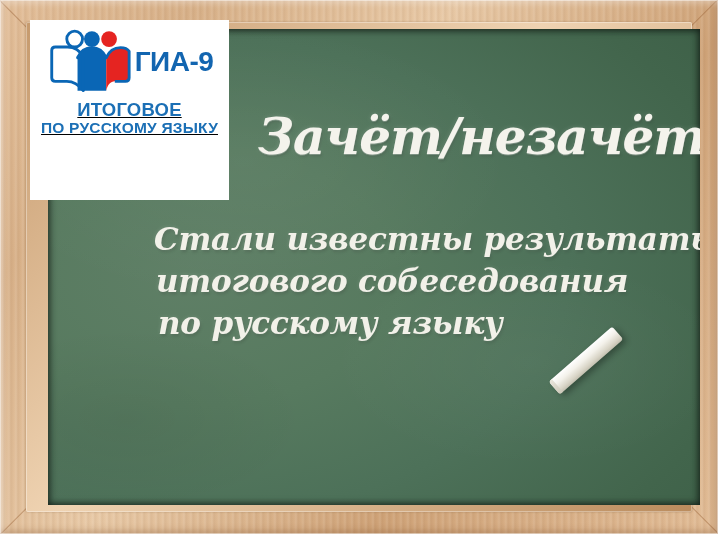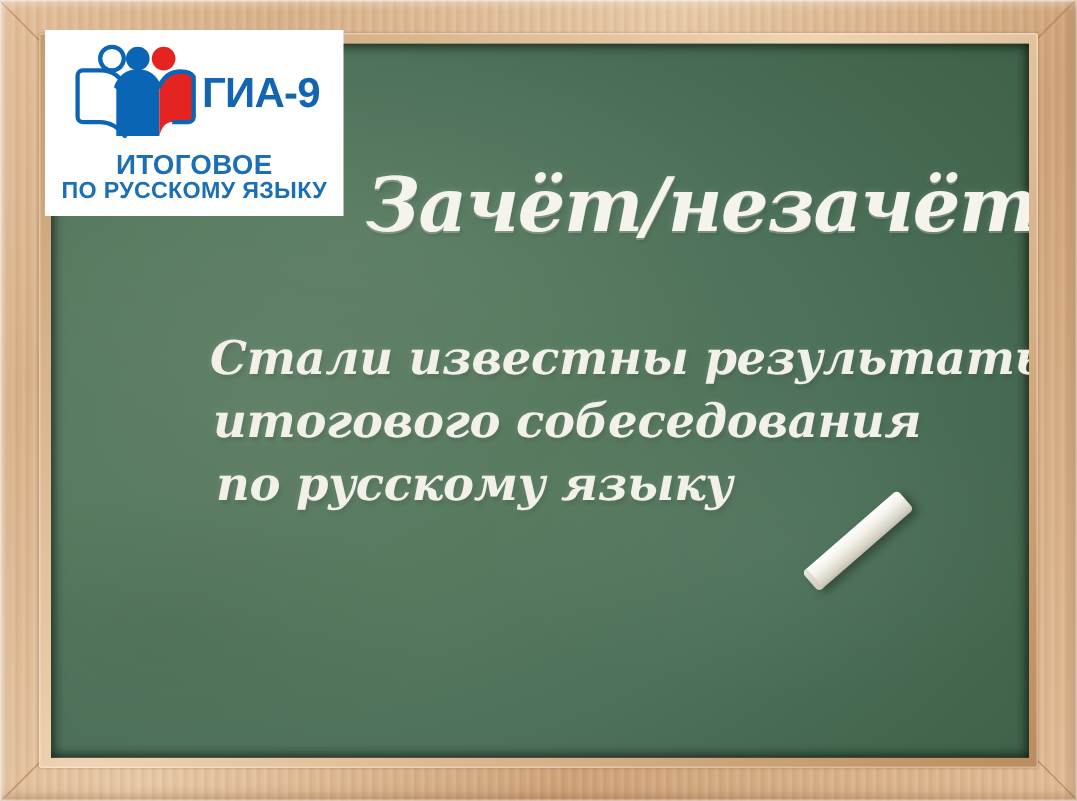--- a/index.html
+++ b/index.html
@@ -66,21 +66,21 @@
     border-radius: 2px;
     background: linear-gradient(135deg, #c69a6d, #efd3b2 45%, #bb8c5d);
     box-shadow:
       inset 0 0 0 1px rgba(255,255,255,0.35),
       0 0 2px rgba(90,55,22,0.35);
   }
 
   
   .slate {
     position: absolute;
-    left: 34px; top: 29px;
+    left: 48px; top: 29px;
     width: 652px; height: 476px;
     background:
       radial-gradient(120% 105% at 22% 52%,
         #5f7f66 0%,
         #577a5f 26%,
         #4d7159 48%,
         #42654c 72%,
         #385a43 100%);
     box-shadow:
       inset 0 2px 7px rgba(0,0,0,0.35),
@@ -99,21 +99,21 @@
       radial-gradient(45% 32% at 74% 70%, rgba(255,255,255,0.035), rgba(255,255,255,0) 70%),
       radial-gradient(40% 28% at 12% 82%, rgba(0,0,0,0.05), rgba(0,0,0,0) 70%);
     pointer-events: none;
   }
 
   
   .logo-card {
     position: absolute;
     left: 30px; top: 20px;
     width: 199px;
-    height: 124px;
+    height: 180px;
     background: #ffffff;
     z-index: 6;
     display: flex;
     flex-direction: column;
     align-items: center;
     padding-top: 6px;
     box-sizing: border-box;
   }
   .logo-top {
     display: flex;
@@ -130,20 +130,21 @@
     color: #1265b0;
     letter-spacing: -0.5px;
     margin-left: 3px;
     line-height: 1;
     white-space: nowrap;
   }
   .logo-sub {
     text-align: center;
     line-height: 1.04;
     margin-top: 2px;
+    text-decoration: underline;
   }
   .logo-sub-1, .logo-sub-2 {
     font-family: "Liberation Sans", sans-serif;
     font-weight: bold;
     font-size: 18.5px;
     color: #1b6fb5;
     letter-spacing: 0.2px;
     display: block;
     white-space: nowrap;
   }

